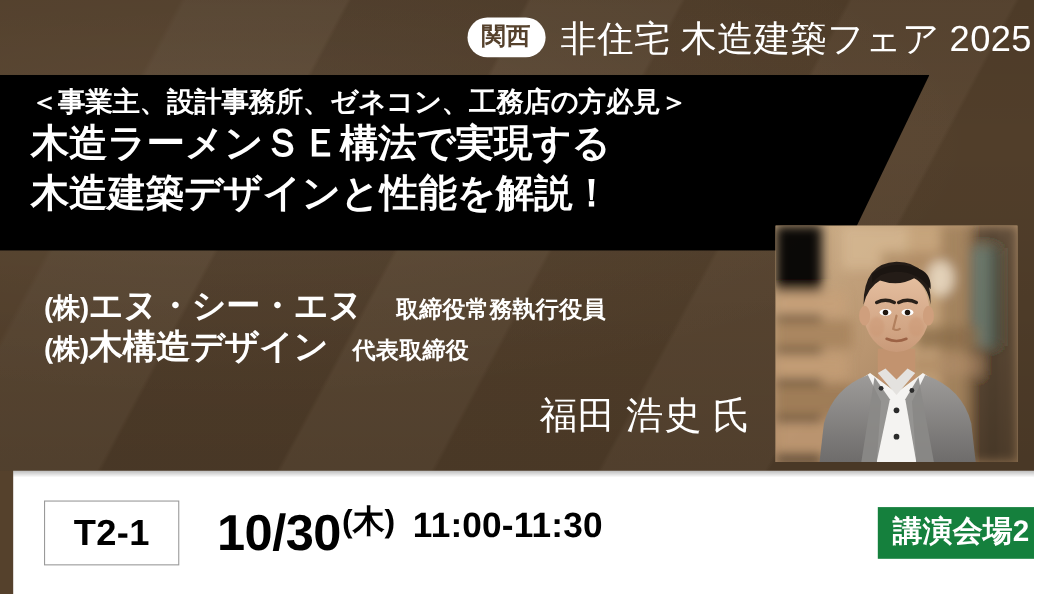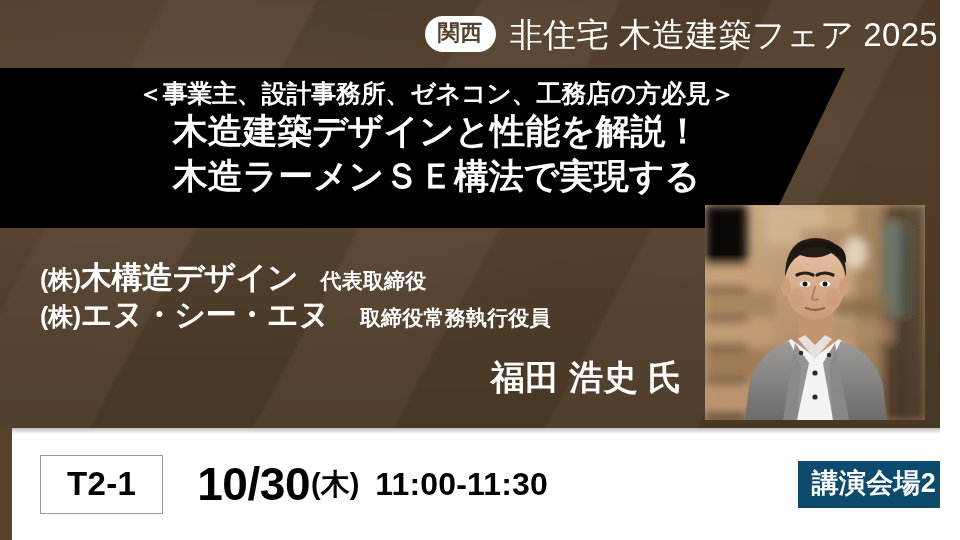--- a/index.html
+++ b/index.html
@@ -95,21 +95,20 @@
     position: absolute;
     left: 0;
     top: 68px;
     width: 845px;
     height: 160px;
     background: #000000;
     -webkit-clip-path: polygon(0 0, 845px 0, 768px 160px, 0 160px);
     clip-path: polygon(0 0, 845px 0, 768px 160px, 0 160px);
     box-sizing: border-box;
     padding: 9px 0 4px 28px;
-    text-align: center;
   }
   .kicker {
     color: #ffffff;
     font-size: 25px;
     font-weight: bold;
     line-height: 1.28;
     white-space: nowrap;
     letter-spacing: -0.01em;
   }
   .headline {
@@ -147,21 +146,21 @@
   .org-title {
     font-size: 21px;
     font-weight: bold;
     letter-spacing: 0.01em;
   }
   .row-1 .org-title { margin-left: 30px; }
   .row-2 .org-title { margin-left: 22px; }
   .person-name {
     text-align: right;
     font-size: 34px;
-    font-weight: bold;
+    font-weight: normal;
     white-space: nowrap;
     margin-top: 22px;
     padding-right: 18px;
     letter-spacing: 0.01em;
   }
 
   
   .photo {
     position: absolute;
     left: 705px;
@@ -198,21 +197,21 @@
     color: #000000;
     font-size: 33px;
     font-weight: bold;
     line-height: 1;
     padding: 11px 26px 13px 26px;
     letter-spacing: 0.01em;
     white-space: nowrap;
   }
   .schedule {
     display: flex;
-    align-items: center;
+    align-items: flex-start;
     margin-left: 34px;
     color: #000000;
     white-space: nowrap;
   }
   .date {
     font-size: 46px;
     font-weight: bold;
     line-height: 1;
     letter-spacing: -0.01em;
   }
@@ -224,21 +223,21 @@
   }
   .time {
     font-size: 32px;
     font-weight: bold;
     line-height: 1;
     margin-left: 16px;
     letter-spacing: 0.005em;
   }
   .venue-badge {
     margin-left: auto;
-    background: #0c4a6e;
+    background: #15803d;
     color: #ffffff;
     font-size: 27px;
     font-weight: bold;
     line-height: 1;
     padding: 9px 14px 11px 14px;
     white-space: nowrap;
     letter-spacing: 0.01em;
   }
 </style>
 </head>
@@ -250,32 +249,32 @@
   <div class="bg-stripes"></div>
   <div class="bg-vignette"></div>
 
   <div class="header">
     <span class="region-pill">関西</span>
     <span class="header-title"><span>非住宅</span><span class="gap"></span><span>木造建築フェア</span><span class="gap"></span><span>2025</span></span>
   </div>
 
   <div class="headline-band">
     <div class="kicker">＜事業主、設計事務所、ゼネコン、工務店の方必見＞</div>
+    <div class="headline">木造ラーメンＳＥ構法で実現する</div>
     <div class="headline">木造建築デザインと性能を解説！</div>
-    <div class="headline">木造ラーメンＳＥ構法で実現する</div>
   </div>
 
   <div class="speaker">
+    <div class="org-row row-1">
+      <span class="org-name"><span class="corp">(株)</span><span>エヌ・シー・エヌ</span></span>
+      <span class="org-title">取締役常務執行役員</span>
+    </div>
     <div class="org-row row-2">
       <span class="org-name"><span class="corp">(株)</span><span>木構造デザイン</span></span>
       <span class="org-title">代表取締役</span>
-    </div>
-    <div class="org-row row-1">
-      <span class="org-name"><span class="corp">(株)</span><span>エヌ・シー・エヌ</span></span>
-      <span class="org-title">取締役常務執行役員</span>
     </div>
     <div class="person-name">福田 浩史 氏</div>
   </div>
 
   <div class="photo">
     <svg viewBox="0 0 220 215" preserveAspectRatio="xMidYMid slice">
       <defs>
         <linearGradient id="wallG" x1="0" y1="0" x2="1" y2="1">
           <stop offset="0%" stop-color="#cdb08a"></stop>
           <stop offset="45%" stop-color="#b99570"></stop>

